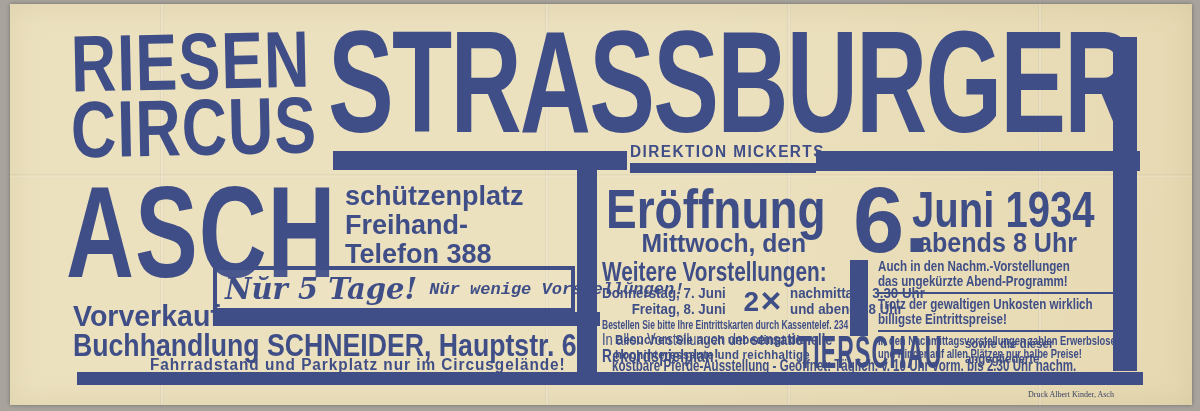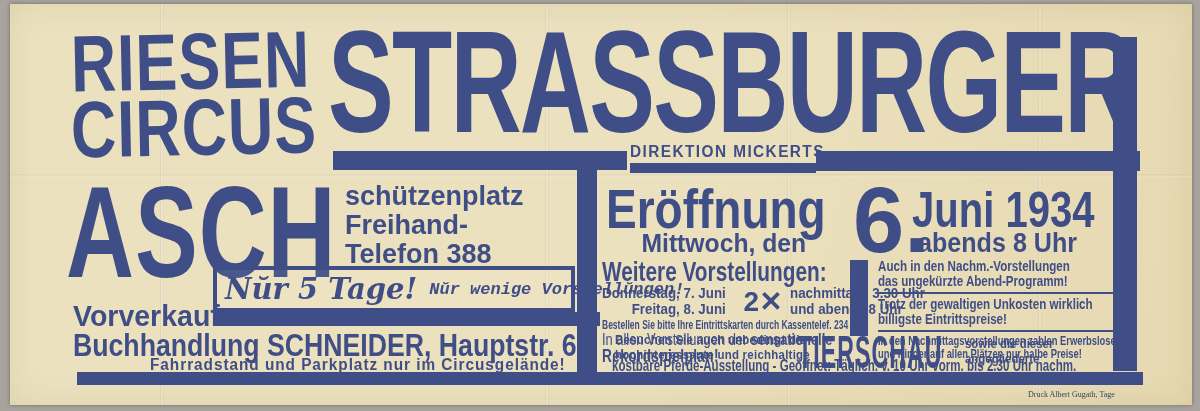--- a/index.html
+++ b/index.html
@@ -163,15 +163,15 @@
       <div>Besuchen Sie auch unbedingt die</div>
       <div>hochinteressante und reichhaltige</div>
     </div>
     <div id="tierschau" class="abs ink">TIERSCHAU</div>
     <div id="tier-tail" class="abs ink">
       <div>sowie die dieser</div>
       <div>angegliederte</div>
     </div>
     <div id="tier-bottom" class="abs ink">kostbare Pferde-Ausstellung - Geöffnet: Täglich. v. 10 Uhr vorm. bis 2.30 Uhr nachm.</div>
 
-    <div id="printer" class="abs">Druck Albert Gugath, Tage</div>
+    <div id="printer" class="abs">Druck Albert Kinder, Asch</div>
   </div>
 </div>
 
 </body></html>

